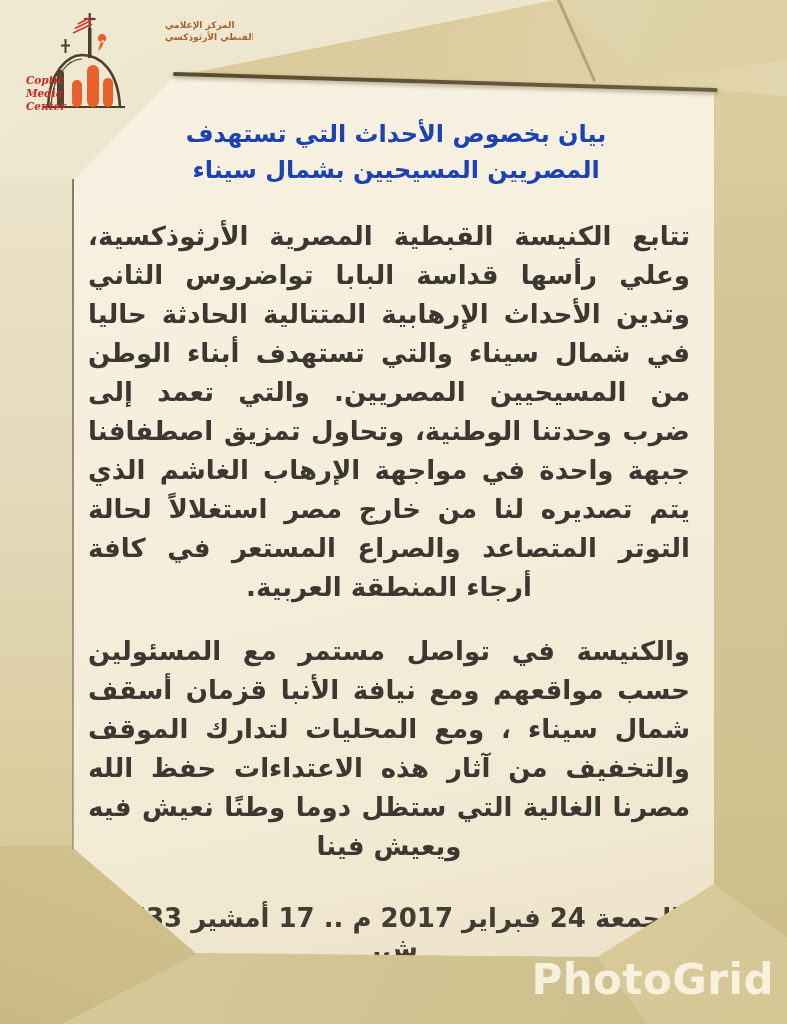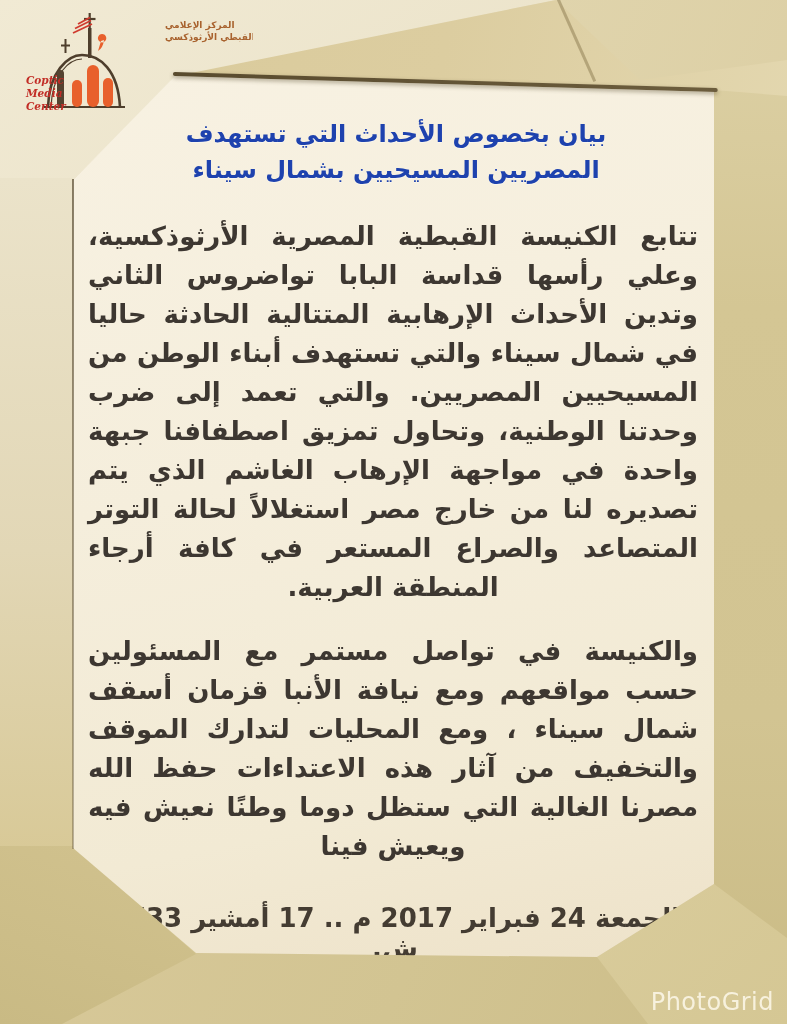--- a/index.html
+++ b/index.html
@@ -41,31 +41,31 @@
     background:linear-gradient(to right,#594b2e,#6c5d3d);
     box-shadow:0 2px 4px rgba(80,68,38,.45);}
   .edge-left{left:71.5px;top:179px;width:2.5px;height:670px;
     background:linear-gradient(180deg,rgba(78,64,38,.65),rgba(78,64,38,.35));}
   
   .title{left:100px;top:116px;width:592px;text-align:center;direction:rtl;
     white-space:pre-line;font-weight:bold;font-size:24px;line-height:1.5;
     color:#1e42ae;text-shadow:0 1px 0 rgba(255,255,255,.4);}
   .bodytext{left:88px;top:217px;width:614px;direction:rtl;
     font-weight:bold;font-size:26px;line-height:39px;color:#3d3731;}
-  .bodytext p{margin:0 4px 25px 0;text-align:justify;text-align-last:center;}
+  .bodytext p{margin:0 12px 25px 0;text-align:justify;text-align-last:center;}
   .date{left:88px;top:903px;width:614px;direction:rtl;text-align:center;
     font-weight:bold;font-size:26px;color:#443c32;}
   
   .logo{left:18px;top:6px;width:235px;height:112px;}
   .logo text{font-family:"DejaVu Sans",sans-serif;}
   .logo .eng{font-family:"DejaVu Serif",serif;font-style:italic;font-weight:bold;
     font-size:10.5px;fill:#c22d26;}
   .logo .ar{font-size:9px;font-weight:bold;fill:#a8622e;}
   
-  .watermark{right:13px;bottom:8px;font-size:24px;font-weight:normal;
+  .watermark{right:13px;bottom:20px;font-size:42px;font-weight:bold;
     letter-spacing:.5px;color:rgba(253,248,234,.85);}
 </style>
 </head>
 <body>
 
 <div id="canvas">
 
   <div class="abs col-right"></div>
   <div class="abs band-top"></div>
   <div class="abs wedge-topright"></div>

